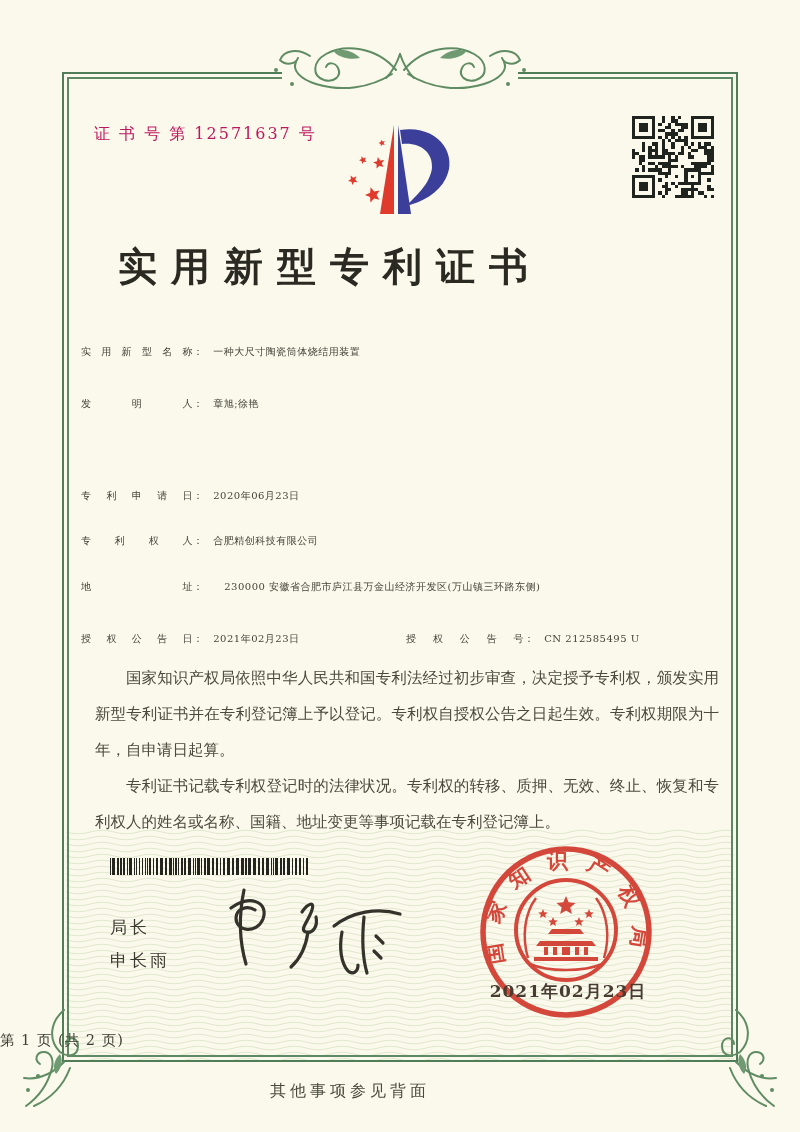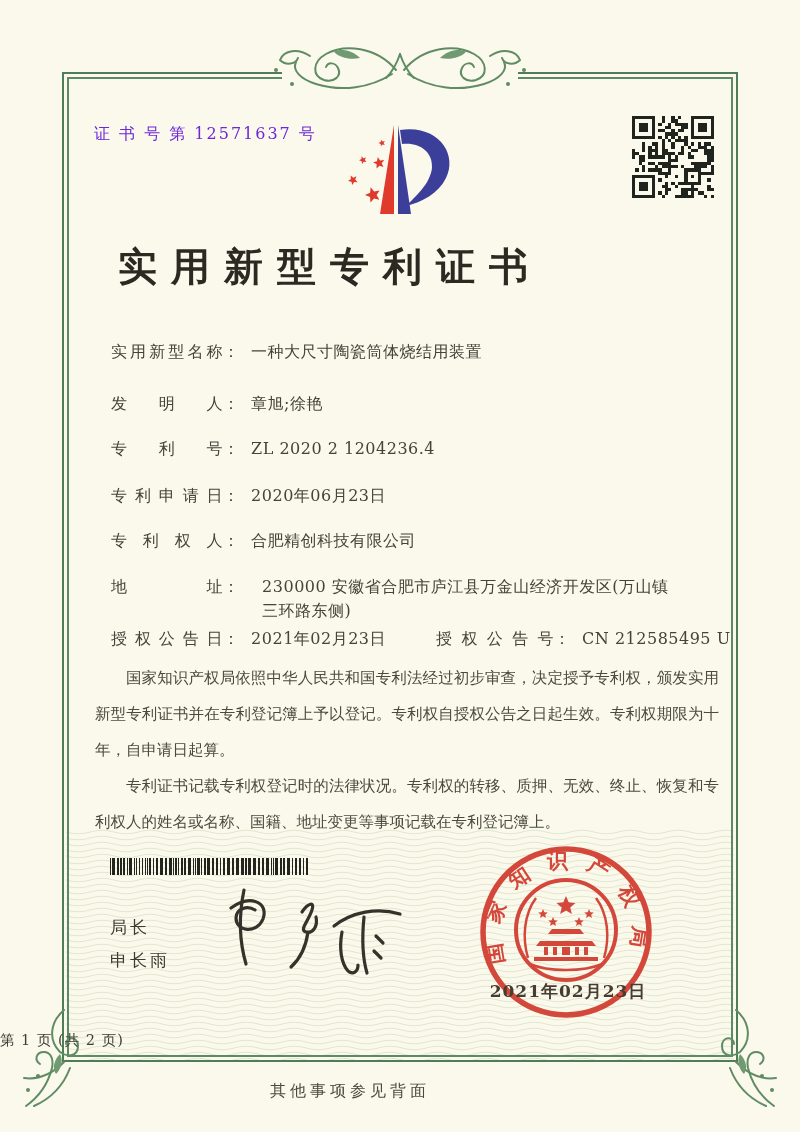--- a/index.html
+++ b/index.html
@@ -1,26 +1,26 @@
 <!DOCTYPE html>
 <html><head>
 <meta charset="utf-8">
 <style>
   html,body{margin:0;padding:0;background:#e8e6da;}
   .page{position:relative;width:800px;height:1132px;background:#fbf8ec;overflow:hidden;
         font-family:"DejaVu Serif","Liberation Serif",serif;color:#45443a;}
   .border-outer{position:absolute;left:62px;top:72px;width:672px;height:986px;
         border:2px solid #4e7d57;}
   .border-inner{position:absolute;left:3px;top:3px;right:3px;bottom:3px;border:2px solid #5d8a64;}
-  .cert-no{position:absolute;left:94px;top:124px;font-size:16px;letter-spacing:2px;color:#6d28d9;}
+  .cert-no{position:absolute;left:94px;top:124px;font-size:16px;letter-spacing:2px;color:#be185d;}
   .logo{position:absolute;left:330px;top:110px;}
   .qr{position:absolute;left:632px;top:116px;}
   .title{position:absolute;left:0;top:240px;width:652px;text-align:center;
         font-size:39px;font-weight:700;letter-spacing:14px;padding-left:8px;box-sizing:border-box;color:#2a2a22;}
-  .frow{position:absolute;left:111px;font-size:16px;line-height:24px;letter-spacing:0.5px;}
+  .frow{position:absolute;left:81px;font-size:10px;line-height:24px;letter-spacing:0.5px;}
   .frow .label{display:inline-block;width:112px;text-align:justify;text-align-last:justify;vertical-align:top;color:#45443a;}
   .frow .colon{vertical-align:top;}
   .frow .colon::after{content:"\FF1A";}
   .frow .value{margin-left:6px;vertical-align:top;display:inline-block;}
   .frow .value.wrap{width:420px;word-break:break-all;margin-left:17px;}
   .grant2{position:absolute;left:325px;top:0;white-space:nowrap;}
   .grant2 .label{width:118px;}
   .body-text{position:absolute;left:95px;top:660px;width:624px;font-size:15.5px;line-height:36px;
         text-align:justify;color:#4c4a3e;}
   .body-text p{margin:0;text-indent:2em;}
@@ -459,24 +459,20 @@
   <div class="title">实用新型专利证书</div>
 
   <div class="frow" style="top:340px">
     <span class="label">实用新型名称</span><span class="colon"></span>
     <span class="value">一种大尺寸陶瓷筒体烧结用装置</span>
   </div>
   <div class="frow" style="top:392px">
     <span class="label">发明人</span><span class="colon"></span>
     <span class="value">章旭;徐艳</span>
   </div>
-  <div class="frow" style="top:437px">
-    <span class="label">专利号</span><span class="colon"></span>
-    <span class="value">ZL 2020 2 1204236.4</span>
-  </div>
   <div class="frow" style="top:484px">
     <span class="label">专利申请日</span><span class="colon"></span>
     <span class="value">2020年06月23日</span>
   </div>
   <div class="frow" style="top:529px">
     <span class="label">专利权人</span><span class="colon"></span>
     <span class="value">合肥精创科技有限公司</span>
   </div>
   <div class="frow" style="top:575px">
     <span class="label">地址</span><span class="colon"></span>

